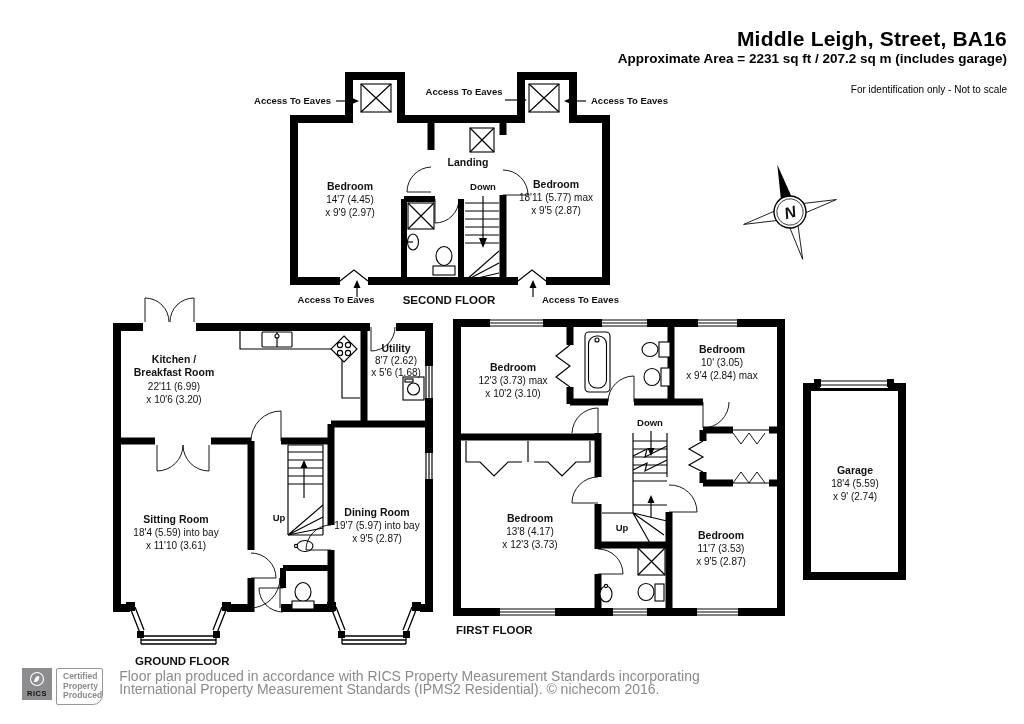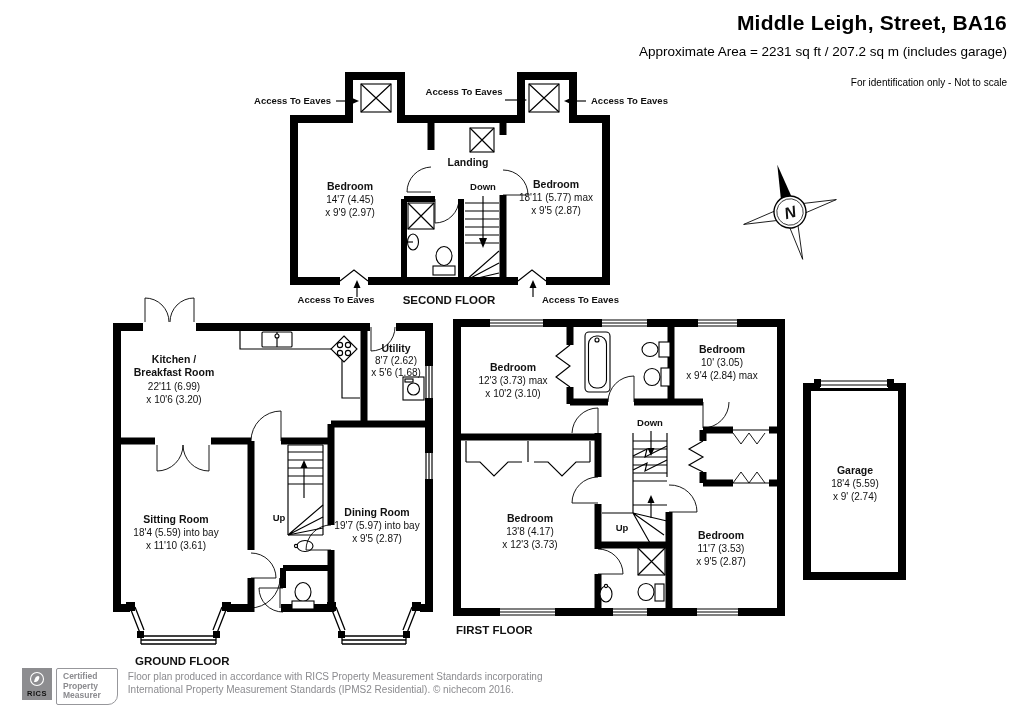--- a/index.html
+++ b/index.html
@@ -1,41 +1,41 @@
 <!DOCTYPE html>
 <html><head>
 <meta charset="utf-8">
 <style>
   html,body{margin:0;padding:0;background:#fff;}
   .canvas{position:relative;width:1024px;height:724px;background:#fff;overflow:hidden;
           font-family:"Liberation Sans",sans-serif;color:#000;}
-  .hdr{position:absolute;right:17px;top:11px;text-align:right;}
+  .hdr{position:absolute;right:17px;top:27px;text-align:right;}
   .hdr .title{font-size:21px;font-weight:bold;letter-spacing:.2px;}
-  .hdr .area{font-size:13.5px;margin-top:9px;}
+  .hdr .area{font-size:13.5px;font-weight:bold;}
   .hdr .ident{font-size:10px;margin-top:18px;}
   svg{position:absolute;overflow:visible;}
   svg text{font-family:"Liberation Sans",sans-serif;fill:#111;}
   .rname{font-size:10.5px;font-weight:bold;text-anchor:middle;}
   .rdim{font-size:10px;text-anchor:middle;}
   .flabel{font-size:11.5px;font-weight:bold;}
   .access{font-size:9.5px;font-weight:bold;}
   .updown{font-size:9.5px;font-weight:bold;text-anchor:middle;}
   .walls{stroke:#000;stroke-width:8;fill:none;}
   .iwalls{stroke:#000;stroke-width:7;fill:none;}
   .iwalls6{stroke:#000;stroke-width:6;fill:none;}
   .thin{stroke:#000;stroke-width:1.15;fill:none;}
   .thin13{stroke:#000;stroke-width:1.3;fill:none;}
   .door{stroke:#000;stroke-width:.9;fill:none;}
   .gap{fill:#fff;stroke:none;}
   .blk{fill:#000;stroke:none;}
   .fix{stroke:#000;stroke-width:1.1;fill:#fff;}
   .ftr{position:absolute;left:22px;top:668px;display:flex;align-items:flex-start;}
   .cbadge{margin-left:4px;border:1.5px solid #97979b;border-radius:2px 2px 10px 2px;
-          padding:3px 16px 3px 6px;color:#8b8b8f;font-size:8.5px;font-weight:bold;line-height:9.5px;}
-  .ftext{margin-left:10px;color:#8b8b8f;font-size:10px;line-height:13px;padding-top:2px;}
+          padding:3px 0 3px 6px;color:#8b8b8f;font-size:8.5px;font-weight:bold;line-height:9.5px;}
+  .ftext{margin-left:16px;color:#8b8b8f;font-size:14px;line-height:13px;padding-top:2px;}
 </style>
 </head>
 <body>
 
 <div class="canvas">
 
   <div class="hdr">
     <div class="title">Middle Leigh, Street, BA16</div>
     <div class="area">Approximate Area = 2231 sq ft / 207.2 sq m (includes garage)</div>
     <div class="ident">For identification only - Not to scale</div>
@@ -350,21 +350,21 @@
   <div class="ftr">
     <svg width="30" height="32" viewBox="0 0 30 32" style="position:static">
       <rect width="30" height="32" fill="#8d8d90"></rect>
       <circle cx="15" cy="11" r="6.5" fill="none" stroke="#fff" stroke-width="1.1"></circle>
       <path d="M12,14 q1,-6 4,-6 q2,0 1,3 q-1,3 -3,3 z" fill="#fff"></path>
       <text x="15" y="28" text-anchor="middle" fill="#fff" style="font-size:7.5px;font-weight:bold;letter-spacing:.5px">RICS</text>
     </svg>
     <div class="cbadge">
       <div>Certified</div>
       <div>Property</div>
-      <div>Measurer</div>
+      <div>Produced</div>
     </div>
     <div class="ftext">
       <div>Floor plan produced in accordance with RICS Property Measurement Standards incorporating</div>
       <div>International Property Measurement Standards (IPMS2 Residential).   © nichecom 2016.</div>
     </div>
   </div>
 
 </div>
 
 </body></html>

